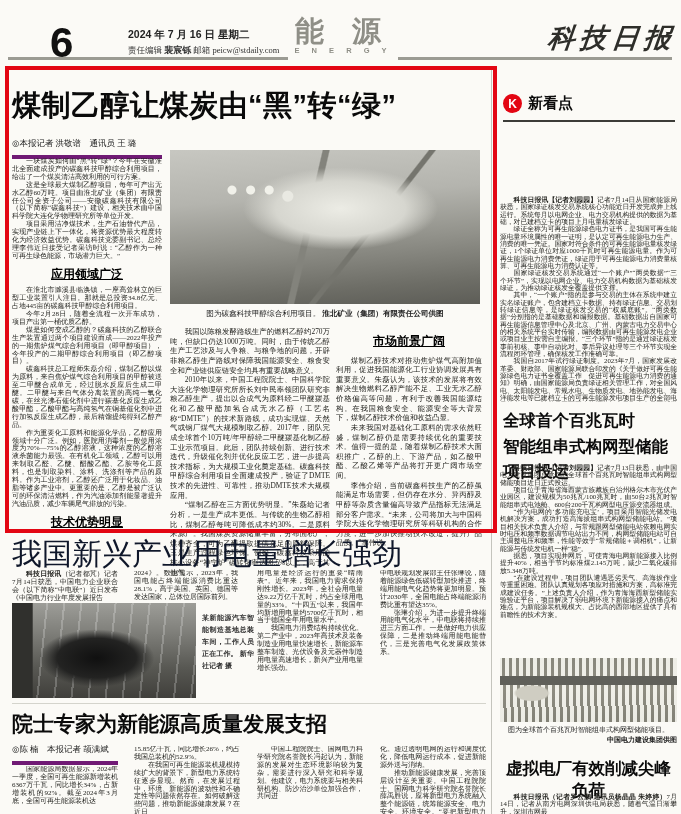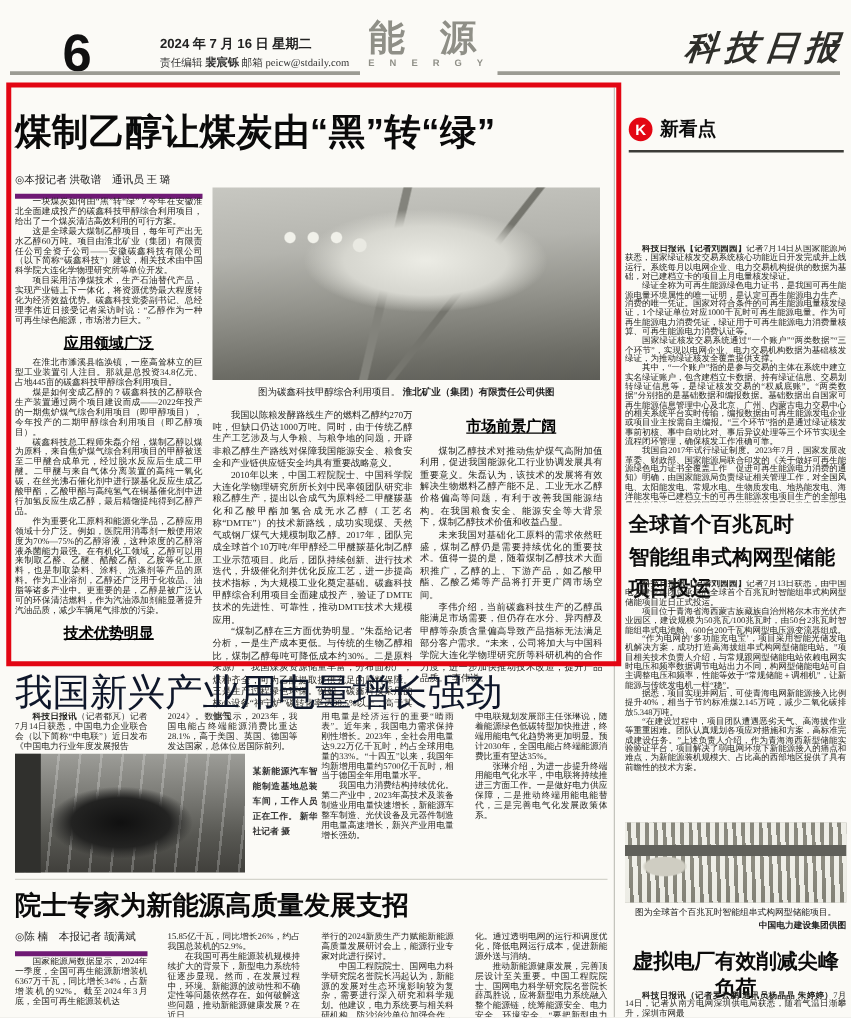--- a/index.html
+++ b/index.html
@@ -89,20 +89,21 @@
 
   <div class="abs mhead" style="left:12px;top:86px;">煤制乙醇让煤炭由“黑”转“绿”</div>
   <div class="abs byline" style="left:12px;top:138px;width:150px;">◎本报记者 洪敬谱　通讯员 王 璐</div>
 
   <div class="abs bt" style="left:12px;top:158px;width:150px;height:373px;">
     <p>一块煤炭如何由“黑”转“绿”？今年在安徽淮北全面建成投产的碳鑫科技甲醇综合利用项目，给出了一个煤炭清洁高效利用的可行方案。</p>
     <p>这是全球最大煤制乙醇项目，每年可产出无水乙醇60万吨。项目由淮北矿业（集团）有限责任公司全资子公司——安徽碳鑫科技有限公司（以下简称“碳鑫科技”）建设，相关技术由中国科学院大连化学物理研究所等单位开发。</p>
     <p>项目采用洁净煤技术，生产石油替代产品，实现产业链上下一体化，将资源优势最大程度转化为经济效益优势。碳鑫科技党委副书记、总经理李伟近日接受记者采访时说：“乙醇作为一种可再生绿色能源，市场潜力巨大。”</p>
     <h3 class="subhead">应用领域广泛</h3>
     <p>在淮北市濉溪县临涣镇，一座高耸林立的巨型工业装置引人注目。那就是总投资34.8亿元、占地445亩的碳鑫科技甲醇综合利用项目。</p>
+    <p>今年2月28日，随着全流程一次开车成功，项目产出第一桶优质乙醇。</p>
     <p>煤是如何变成乙醇的？碳鑫科技的乙醇联合生产装置通过两个项目建设而成——2022年投产的一期焦炉煤气综合利用项目（即甲醇项目），今年投产的二期甲醇综合利用项目（即乙醇项目）。</p>
     <p>碳鑫科技总工程师朱磊介绍，煤制乙醇以煤为原料，来自焦炉煤气综合利用项目的甲醇被送至二甲醚合成单元，经过脱水反应后生成二甲醚。二甲醚与来自气体分离装置的高纯一氧化碳，在丝光沸石催化剂中进行羰基化反应生成乙酸甲酯，乙酸甲酯与高纯氢气在铜基催化剂中进行加氢反应生成乙醇，最后精馏提纯得到乙醇产品。</p>
     <p>作为重要化工原料和能源化学品，乙醇应用领域十分广泛。例如，医院用消毒剂一般使用浓度为70%—75%的乙醇溶液，这种浓度的乙醇溶液杀菌能力最强。在有机化工领域，乙醇可以用来制取乙醛、乙醚、醋酸乙酯、乙胺等化工原料，也是制取染料、涂料、洗涤剂等产品的原料。作为工业溶剂，乙醇还广泛用于化妆品、油脂等诸多产业中。更重要的是，乙醇是被广泛认可的环保清洁燃料，作为汽油添加剂能显著提升汽油品质，减少车辆尾气排放的污染。</p>
     <h3 class="subhead">技术优势明显</h3>
 
   </div>
 
   <div class="abs photo-main" style="left:170px;top:150px;width:310px;height:154px;"></div>
   <div class="abs caption" style="left:170px;top:309px;width:310px;text-align:center;">
     <span>图为碳鑫科技甲醇综合利用项目。</span>
@@ -148,21 +149,20 @@
   <div class="abs a3head" style="left:12px;top:710px;">院士专家为新能源高质量发展支招</div>
   <div class="abs byline" style="left:12px;top:744px;width:106px;">◎陈 楠　本报记者 颉满斌</div>
   <div class="abs bt" style="left:12px;top:766px;width:106px;height:48px;">
     <p>国家能源局数据显示，2024年一季度，全国可再生能源新增装机6367万千瓦，同比增长34%，占新增装机的92%。截至2024年3月底，全国可再生能源装机达</p>
   </div>
   <div class="abs bt" style="left:134px;top:746px;width:106px;height:68px;">
     <p class="noind">15.85亿千瓦，同比增长26%，约占我国总装机的52.9%。</p>
     <p>在我国可再生能源装机规模持续扩大的背景下，新型电力系统特征逐步显现。然而，在发展过程中，环境、新能源的波动性和不确定性等问题依然存在。如何破解这些问题，推动新能源健康发展？在近日</p>
   </div>
   <div class="abs bt" style="left:257px;top:746px;width:106px;height:68px;">
-    <p class="noind">举行的2024新质生产力赋能新能源高质量发展研讨会上，能源行业专家对此进行探讨。</p>
     <p>中国工程院院士、国网电力科学研究院名誉院长冯起认为，新能源的发展对生态环境影响较为复杂，需要进行深入研究和科学规划。他建议，电力系统要与相关科研机构、防沙治沙单位加强合作，共同进</p>
   </div>
   <div class="abs bt" style="left:380px;top:746px;width:106px;height:68px;">
     <p class="noind">化。通过透明电网的运行和调度优化，降低电网运行成本，促进新能源外送与消纳。</p>
     <p>推动新能源健康发展，完善顶层设计至关重要。中国工程院院士、国网电力科学研究院名誉院长薛禹胜说，应将新型电力系统融入整个能源链，统筹能源安全、电力安全、环境安全。“要把新型电力系统看</p>
   </div>
 
   <div class="abs" style="left:503px;top:94px;display:flex;align-items:center;gap:6px;">
     <div class="brand-icon">K</div>
     <div class="sb-head" style="font-size:15px;">新看点</div>

